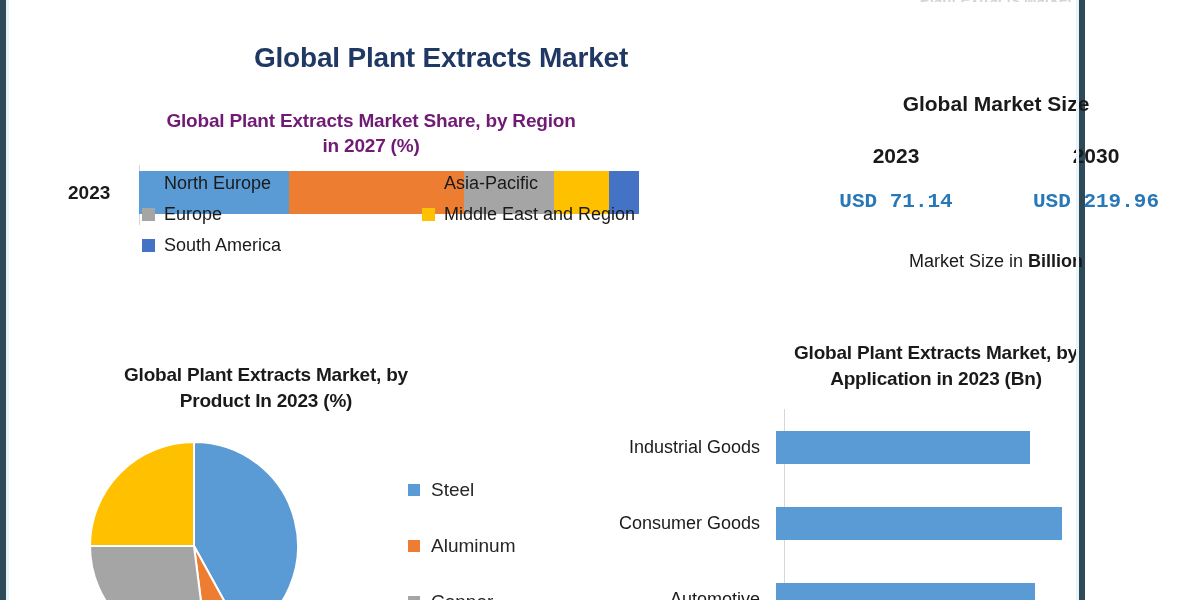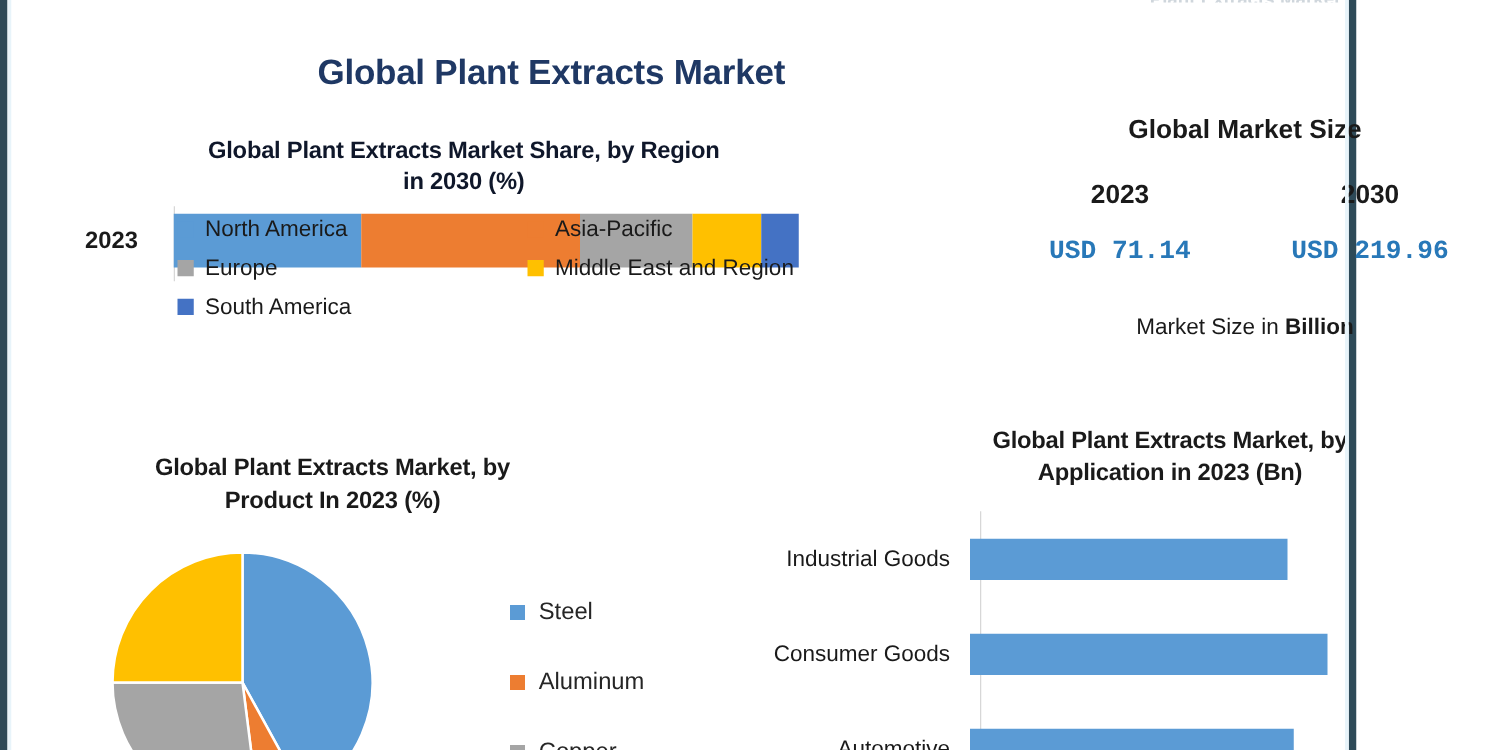--- a/index.html
+++ b/index.html
@@ -52,21 +52,21 @@
     color: #1f3864;
     letter-spacing: -0.2px;
   }
 
   
   .panel-share { position: absolute; left: 40px; top: 108px; width: 650px; }
   .chart-title {
     text-align: center;
     font-size: 19px;
     font-weight: bold;
-    color: #0f172a;
+    color: #701a75;
     line-height: 1.33;
     letter-spacing: -0.2px;
   }
   .share-plot {
     position: relative;
     margin-top: 12px;
     height: 48px;
   }
   .share-ylabel {
     position: absolute;
@@ -189,39 +189,39 @@
 
 <div id="canvas">
 
   <div class="ghost-text">Plant Extracts Market</div>
 
   <div class="main-title">Global Plant Extracts Market</div>
 
   <div class="panel-share">
     <div class="chart-title">
       <div>Global Plant Extracts Market Share, by Region</div>
-      <div>in 2030 (%)</div>
+      <div>in 2027 (%)</div>
     </div>
 
     <div class="share-plot">
       <div class="share-ylabel">2023</div>
       <div class="share-axis"></div>
       <div class="share-bar" id="share-bar">
           <div class="share-seg" style="background: rgb(91, 155, 213); width: 30%;"></div>
           <div class="share-seg" style="background: rgb(237, 125, 49); width: 35%;"></div>
           <div class="share-seg" style="background: rgb(165, 165, 165); width: 18%;"></div>
           <div class="share-seg" style="background: rgb(255, 192, 0); width: 11%;"></div>
           <div class="share-seg" style="background: rgb(68, 114, 196); width: 6%;"></div>
         </div>
     </div>
 
     <div class="share-legend" id="share-legend">
         <div class="leg-item">
           <span class="leg-sw" style="background: rgb(91, 155, 213);"></span>
-          <span>North America</span>
+          <span>North Europe</span>
         </div>
         <div class="leg-item">
           <span class="leg-sw" style="background: rgb(237, 125, 49);"></span>
           <span>Asia-Pacific</span>
         </div>
         <div class="leg-item">
           <span class="leg-sw" style="background: rgb(165, 165, 165);"></span>
           <span>Europe</span>
         </div>
         <div class="leg-item">

